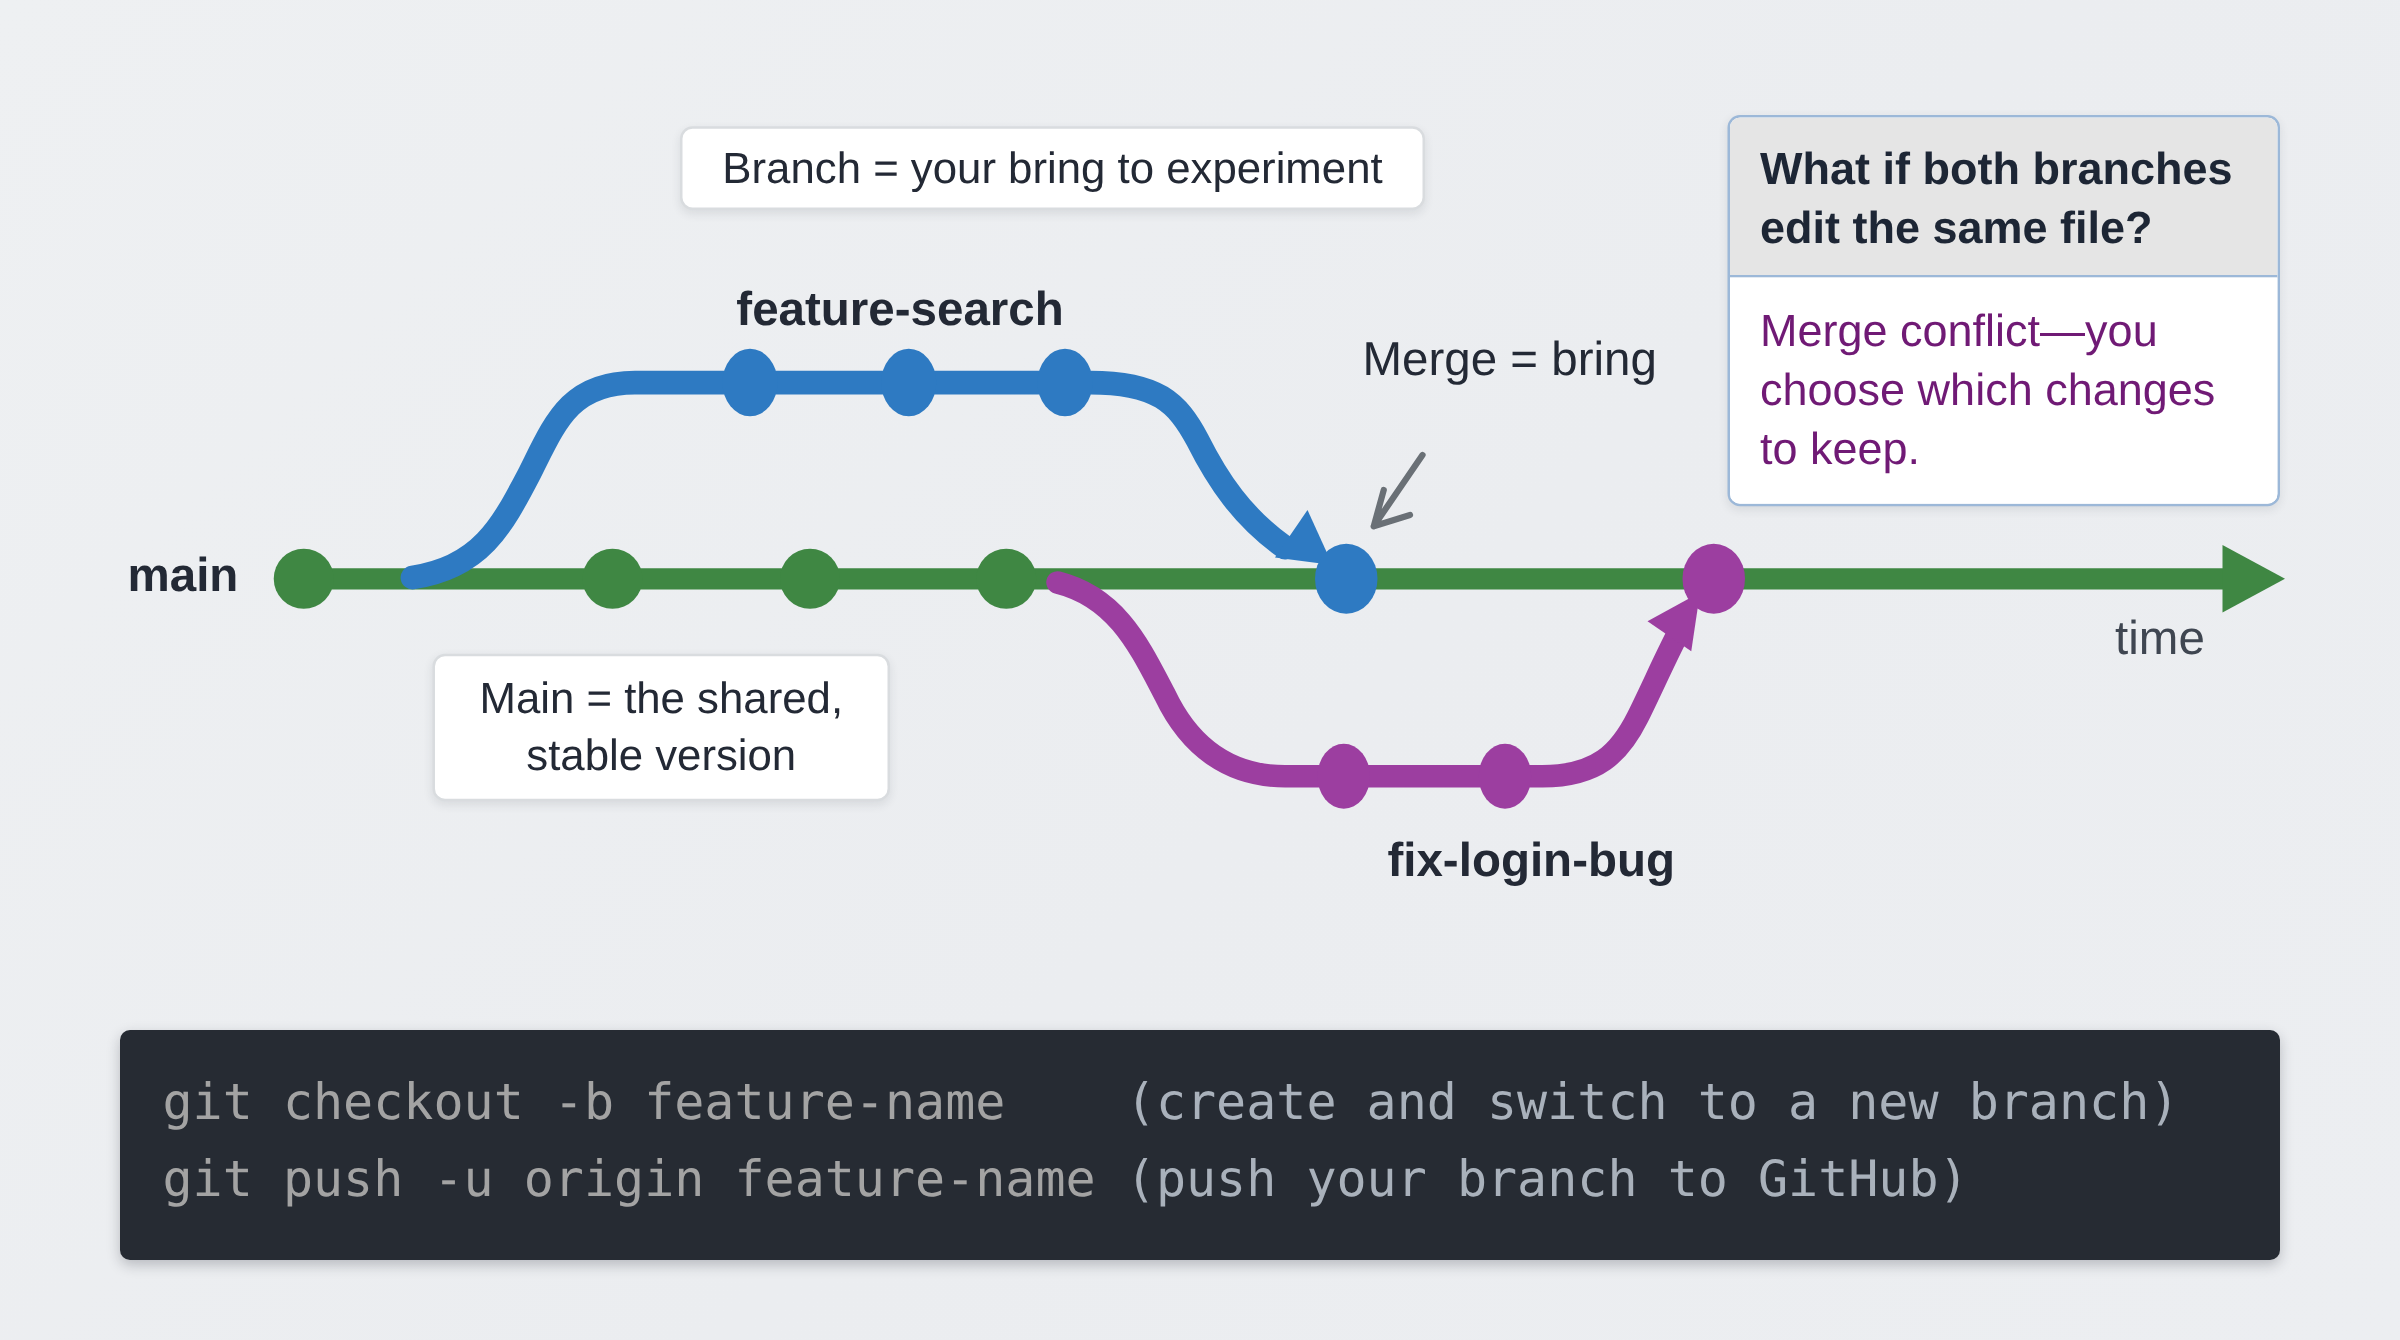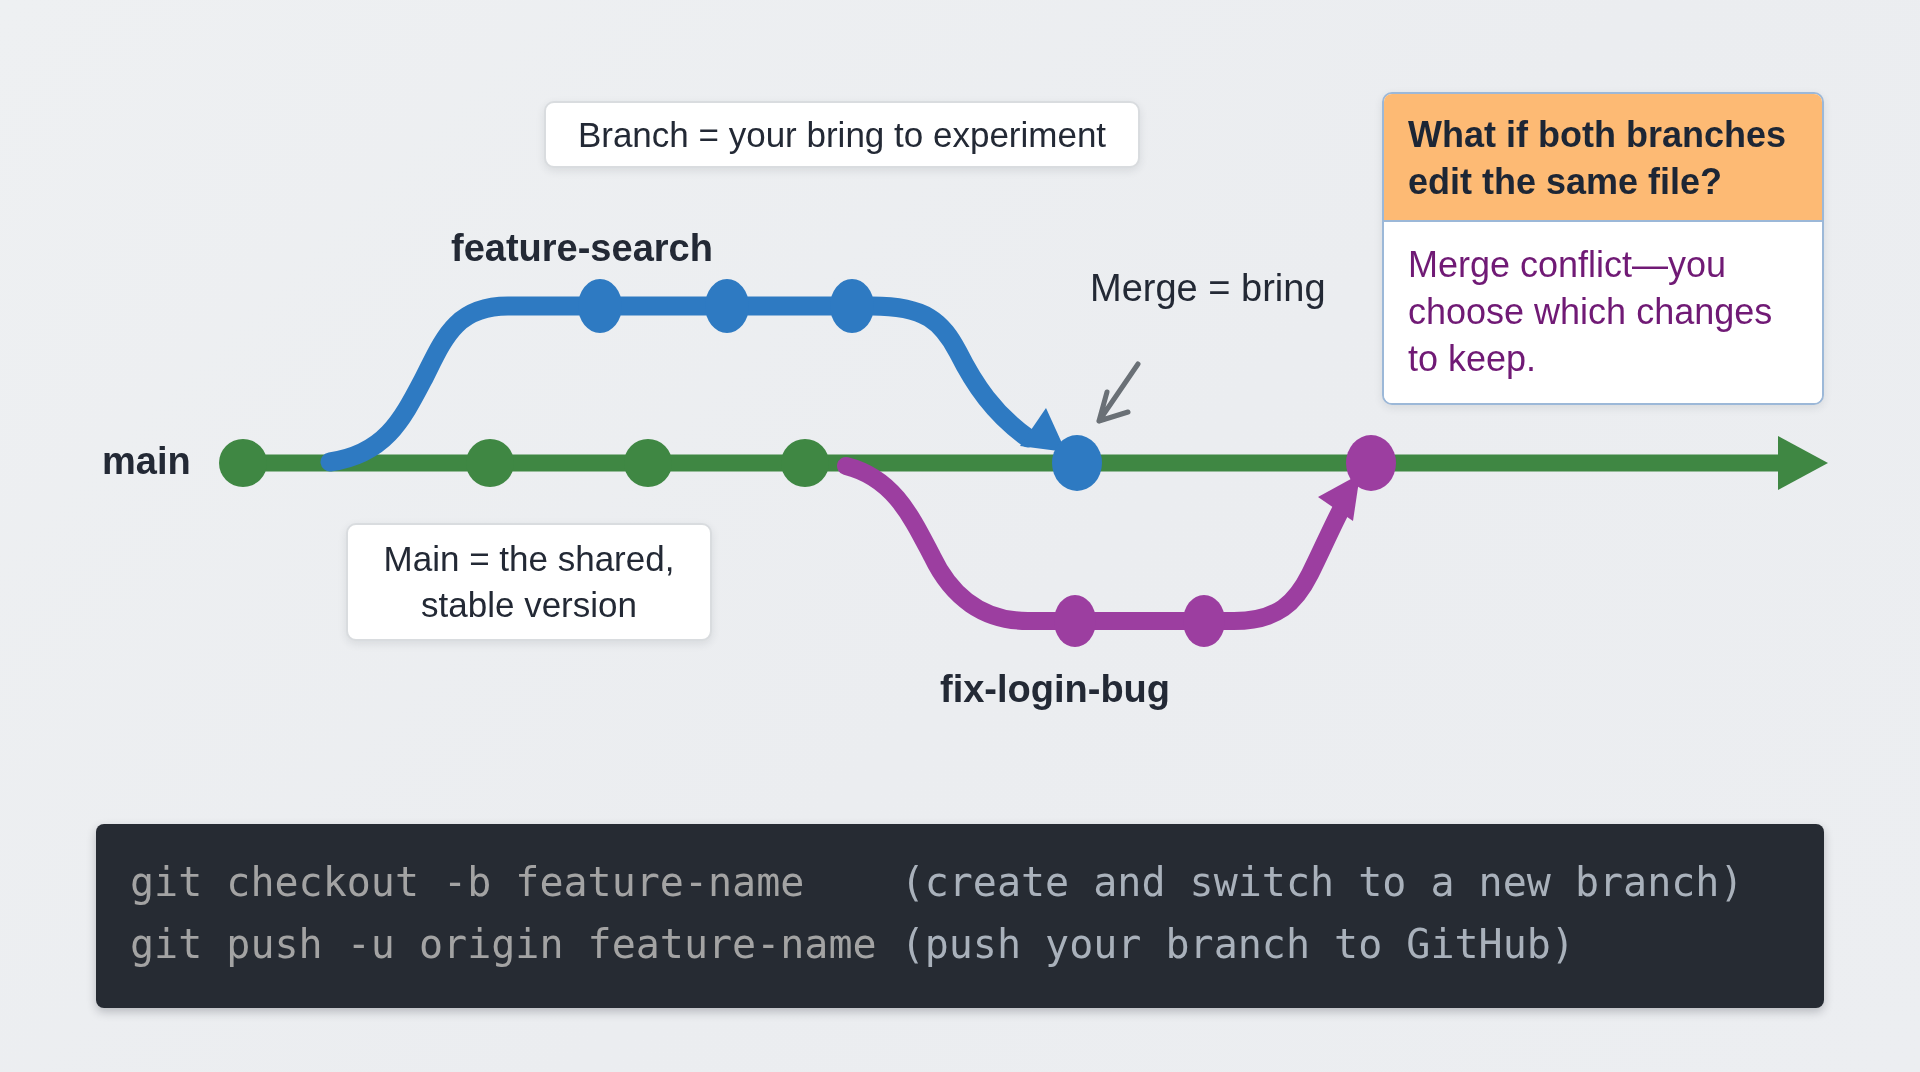--- a/index.html
+++ b/index.html
@@ -19,21 +19,21 @@
     position: absolute;
     left: 0; top: 0;
     width: 1920px; height: 1072px;
   }
   .abs { position: absolute; }
 
   .branch-name {
     font-weight: bold;
     font-size: 38px;
     color: #232935;
-    text-align: left;
+    text-align: right;
   }
   .main-label {
     font-weight: bold;
     font-size: 38px;
     color: #232935;
   }
   .time-label {
     font-size: 38px;
     color: #3f4651;
     text-align: center;
@@ -63,21 +63,21 @@
   }
 
   .conflict-card {
     border: 2px solid #9cb8d8;
     border-radius: 10px;
     background: #ffffff;
     box-shadow: 0 3px 8px rgba(40,48,60,0.10);
     overflow: hidden;
   }
   .conflict-header {
-    background: #fdba74;
+    background: #e5e5e5;
     border-bottom: 2px solid #9cb8d8;
     padding: 17px 24px 15px 24px;
     font-weight: bold;
     font-size: 36px;
     line-height: 47px;
     color: #1d2635;
   }
   .conflict-body {
     padding: 19px 32px 21px 24px;
     font-size: 36px;
@@ -133,20 +133,21 @@
 
     <path d="M1138 364 L1099 421 M1099 421 L1107 392 M1099 421 L1128 412" fill="none" stroke-width="5" stroke-linecap="round" stroke-linejoin="round" stroke="#6a7076"></path>
   </svg>
 
   <div class="abs main-label" style="left:102px; top:440px;">main</div>
 
   <div class="abs branch-name" style="left:451px; top:227px; width:400px;">feature-search</div>
 
   <div class="abs branch-name" style="left:940px; top:668px; width:400px;">fix-login-bug</div>
 
+  <div class="abs time-label" style="left:1628px; top:490px; width:200px;">time</div>
 
   <div class="abs card" style="left:544px; top:101px; width:596px; height:67px;">
     <div><b>Branch</b><span> = your bring to experiment</span></div>
   </div>
 
   <div class="abs card" style="left:346px; top:523px; width:366px; height:118px;">
     <div><b>Main</b><span> = the shared,</span></div>
     <div>stable version</div>
   </div>
 

